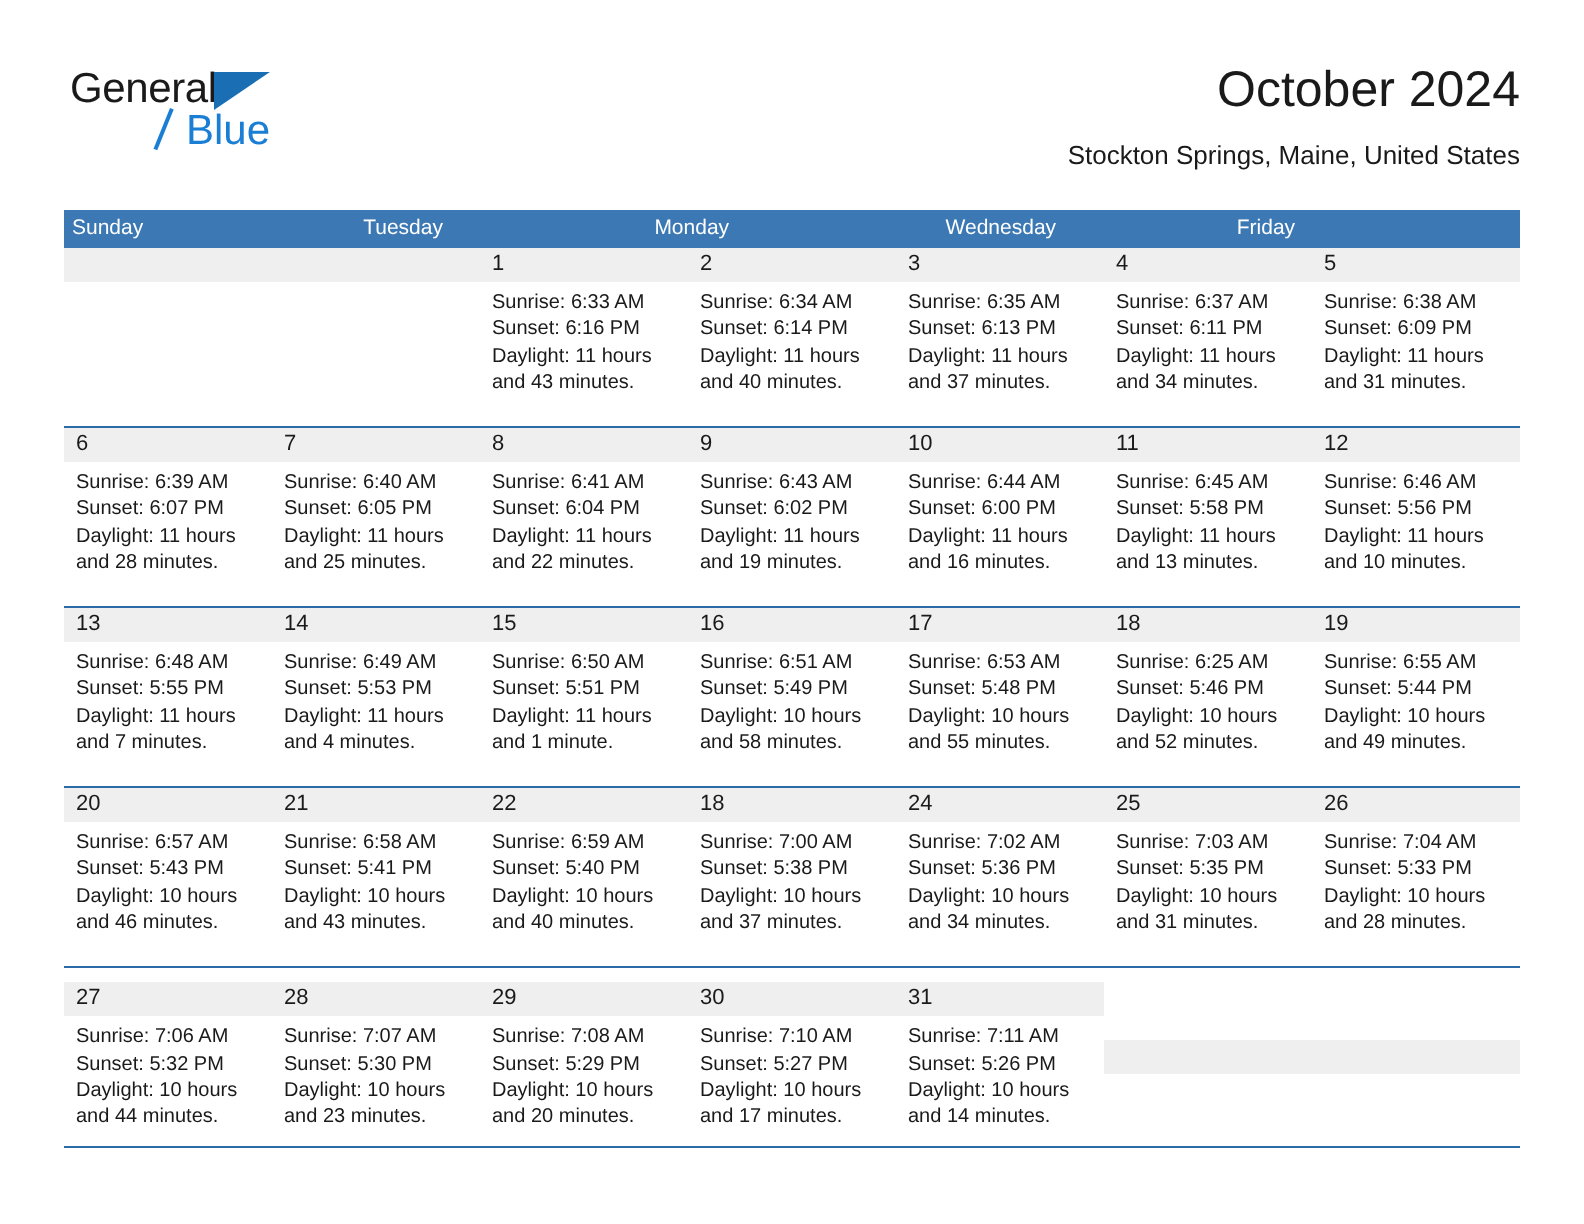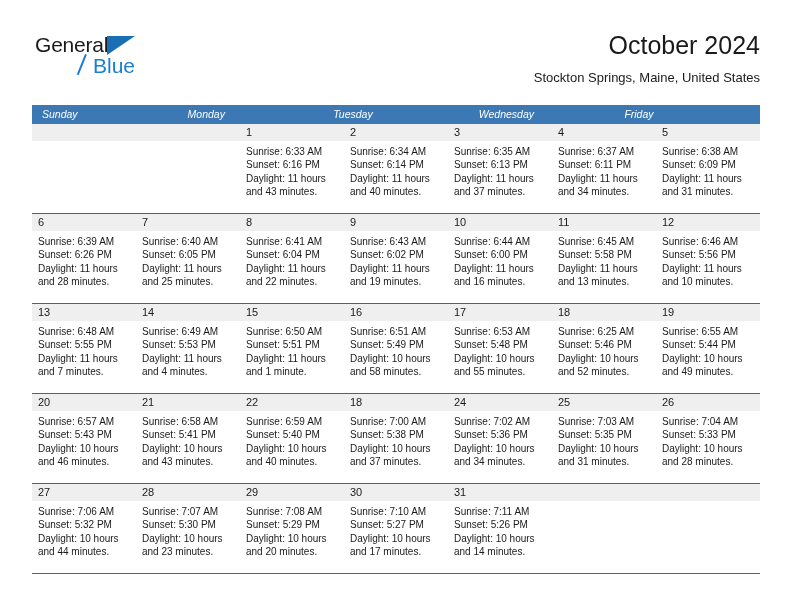--- a/index.html
+++ b/index.html
@@ -103,32 +103,31 @@
   .weekday-row {
     display: flex;
     background: #3b78b4;
     height: 19px;
   }
   .weekday-cell {
     flex: 1 1 0;
     color: #ffffff;
     font-size: 10.5px;
     line-height: 19px;
-    padding-left: 10px;
+    padding-left: 4px;
     box-sizing: border-box;
     white-space: nowrap;
     overflow: hidden;
-    font-style: italic;
   }
   .week-row {
     display: flex;
     border-bottom: 1.3px solid #2c6ba5;
     height: 89px;
   }
-  .week-row:last-child { border-bottom: 1.3px solid #2c6ba5; }
+  .week-row:last-child { border-bottom: 1.3px solid #2c6ba5; align-items: center; }
   .day-cell {
     flex: 1 1 0;
     box-sizing: border-box;
     position: relative;
     overflow: hidden;
   }
   .day-number-band {
     height: 17px;
     background: #efefef;
     box-sizing: border-box;
@@ -165,22 +164,22 @@
     <div class="title-block">
       <div class="month-title">October 2024</div>
       <div class="location">Stockton Springs, Maine, United States</div>
     </div>
 
   </div>
 
   <div class="calendar">
     <div class="weekday-row">
         <div class="weekday-cell">Sunday</div>
+        <div class="weekday-cell">Tuesday</div>
         <div class="weekday-cell">Monday</div>
-        <div class="weekday-cell">Tuesday</div>
         <div class="weekday-cell">Wednesday</div>
         <div class="weekday-cell">Friday</div>
       </div>
     <div id="weeks-container">
         <div class="week-row">
           <div class="day-cell empty">
             <div class="day-number-band">
               <div class="day-number"></div>
             </div>
           </div>
@@ -245,21 +244,21 @@
             </div>
           </div>
         </div>
         <div class="week-row">
           <div class="day-cell">
             <div class="day-number-band">
               <div class="day-number">6</div>
             </div>
             <div class="day-body">
               <div>Sunrise: 6:39 AM</div>
-              <div>Sunset: 6:26 PM</div>
+              <div>Sunset: 6:07 PM</div>
               <div>Daylight: 11 hours</div>
               <div>and 28 minutes.</div>
             </div>
           </div>
           <div class="day-cell">
             <div class="day-number-band">
               <div class="day-number">7</div>
             </div>
             <div class="day-body">
               <div>Sunrise: 6:40 AM</div>

